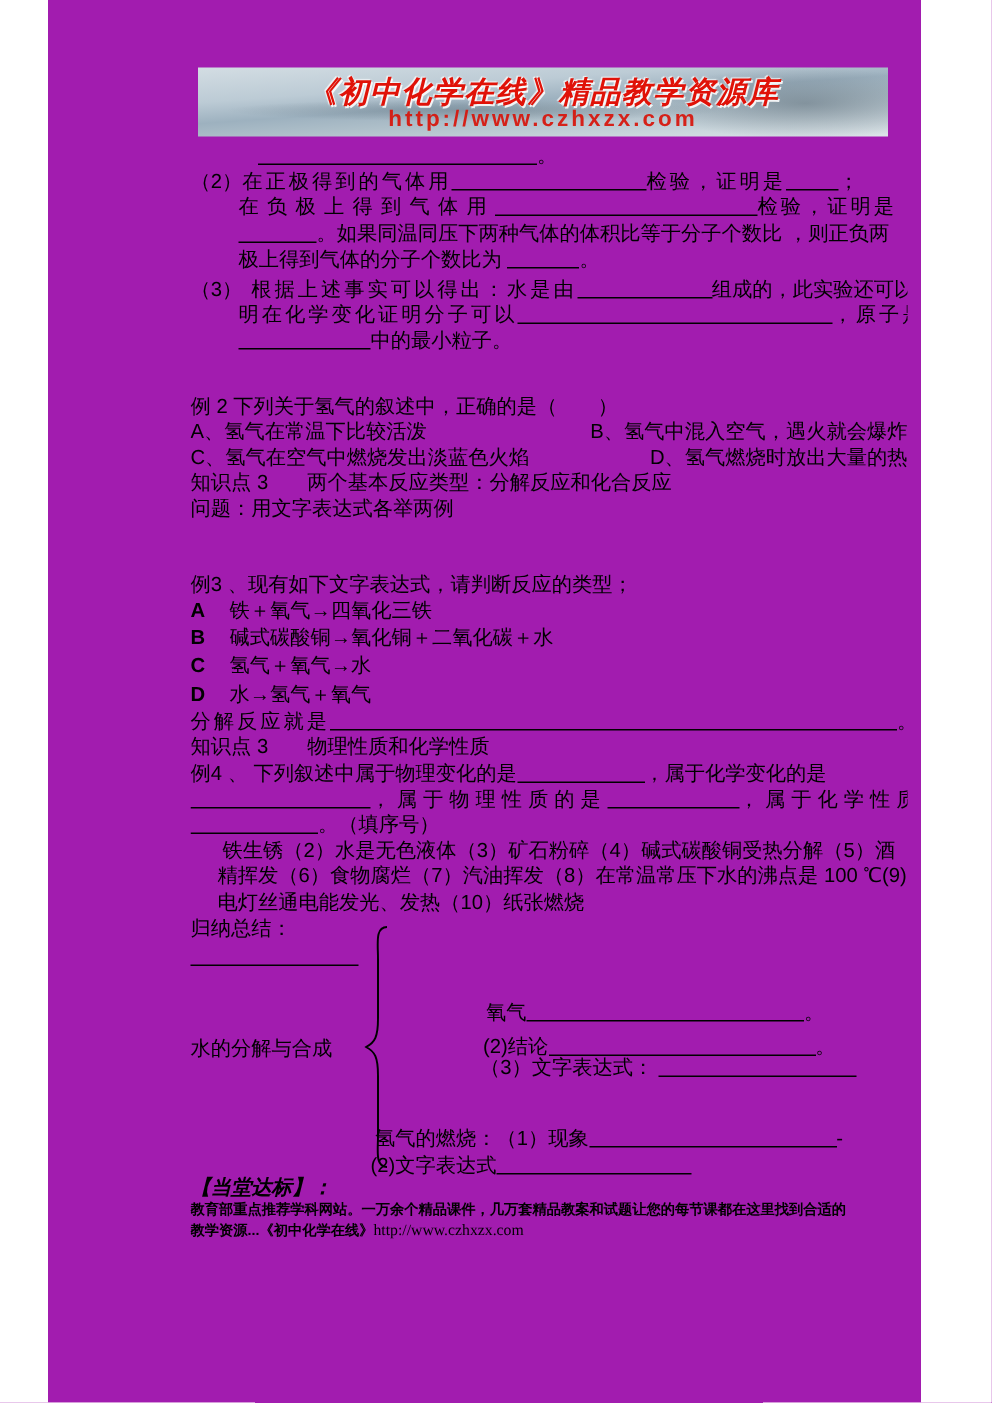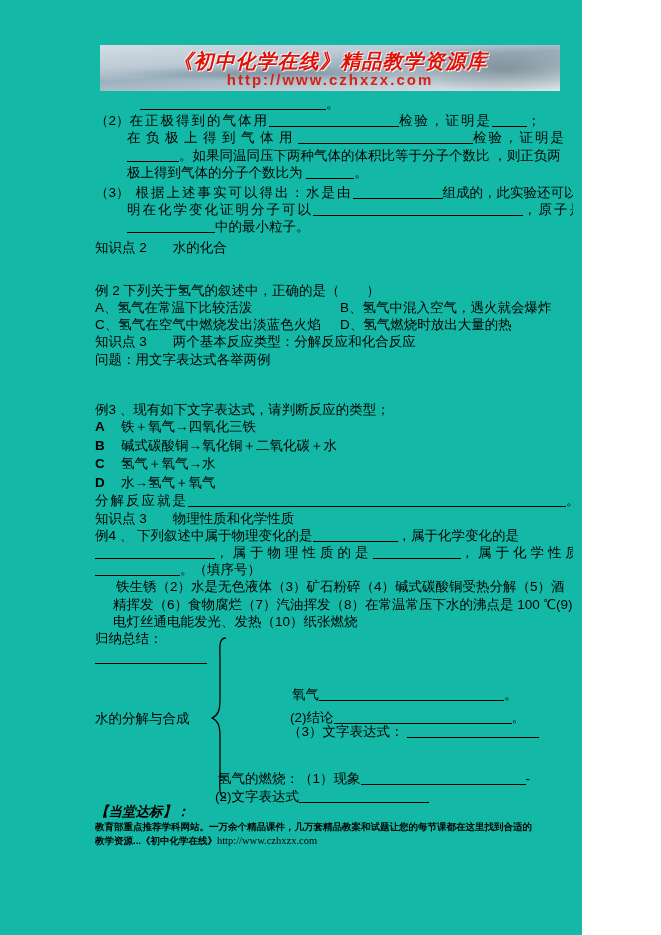--- a/index.html
+++ b/index.html
@@ -1,17 +1,17 @@
 <!DOCTYPE html>
 <html><head>
 <meta charset="utf-8">
 <style>
   html,body{margin:0;padding:0;background:#fff;}
-  #page{position:relative;width:582px;height:935px;background:#14b8a6;overflow:hidden;
-        font-family:"Liberation Sans",sans-serif;color:#000;}
+  #page{position:relative;width:582px;height:935px;background:#a21caf;overflow:hidden;
+        font-family:"Liberation Sans",sans-serif;color:#000;margin-left:32px;}
   
   #banner{position:absolute;left:100px;top:45px;width:460px;height:46px;overflow:hidden;
     background:
       radial-gradient(ellipse 150px 34px at 88% 52%, rgba(82,98,110,.50), rgba(82,98,110,0) 70%),
       radial-gradient(ellipse 220px 10px at 40% 62%, rgba(70,88,100,.35), rgba(70,88,100,0) 75%),
       linear-gradient(176deg,#d3dde3 0%,#bccbd5 30%,#9db1bf 48%,#aebfc9 62%,#ccd8de 85%,#dde5e9 100%);}
   #banner .t1{position:absolute;left:0;right:0;top:3px;text-align:center;
     font-size:20px;font-weight:bold;letter-spacing:1px;color:#e01208;
     text-shadow:1px 1px 0 rgba(255,255,255,.85),-1px -1px 0 rgba(255,255,255,.6),0 0 2px rgba(255,255,255,.8);
     font-family:"Liberation Serif",serif;font-style:italic;}
@@ -19,21 +19,21 @@
     font-size:15px;font-weight:bold;letter-spacing:2px;color:#d8140a;opacity:.92;}
   
   #doc{position:absolute;left:95px;top:95px;width:478px;font-size:13.5px;line-height:17.2px;}
   .line{white-space:nowrap;overflow:hidden;}
   .bl{display:inline-block;border-bottom:1px solid #000;height:13px;vertical-align:-2px;}
   .hang18{padding-left:18px;text-indent:-18px;}
   .ls2{letter-spacing:2px;}
   .ls4{letter-spacing:4px;}
   .ls6{letter-spacing:5.5px;}
   .gap{width:100%;}
-  .flexrow{display:flex;}
+  .flexrow{display:flex;justify-content:space-between;}
   .flexrow .lcol{width:245px;flex:none;}
   .ex3items{line-height:18.6px;}
   .ex3items b{display:inline-block;width:26px;font-weight:bold;}
   
   #diagram{position:relative;height:174px;margin-top:-8px;}
   #diagram .abs{position:absolute;white-space:nowrap;}
   
   .footer-head{margin-top:-10px;font-family:"Liberation Serif",serif;font-style:italic;font-weight:bold;font-size:13.5px;}
   .footer-small{font-size:9.5px;line-height:13.5px;font-weight:bold;white-space:nowrap;}
   .footer-small .url{font-family:"Liberation Serif",serif;font-weight:normal;font-size:10.5px;}
@@ -74,23 +74,20 @@
         <span>（3）</span><span style="display:inline-block;width:6px;"></span><span class="ls2">根据上述事实可以得出：水是由</span><span class="bl" style="width:90px;"></span><span>组成的，此实验还可以证</span>
       </div>
       <div class="line" style="padding-left:32px;">
         <span class="ls2">明在化学变化证明分子可以</span><span class="bl" style="width:210px;"></span><span class="ls2">，原子是</span>
       </div>
       <div class="line" style="padding-left:32px;">
         <span class="bl" style="width:88px;"></span><span>中的最小粒子。</span>
       </div>
     </div>
 
-    <div class="line" style="margin-top:3px;">
-      <span>知识点 2</span><span style="display:inline-block;width:26px;"></span><span>水的化合</span>
-    </div>
 
     <div class="gap" style="height:26px;"></div>
 
     <div>
       <div class="line">例 2 下列关于氢气的叙述中，正确的是（　　）</div>
       <div class="line flexrow">
         <span class="lcol">A、氢气在常温下比较活泼</span>
         <span>B、氢气中混入空气，遇火就会爆炸</span>
       </div>
       <div class="line flexrow">

